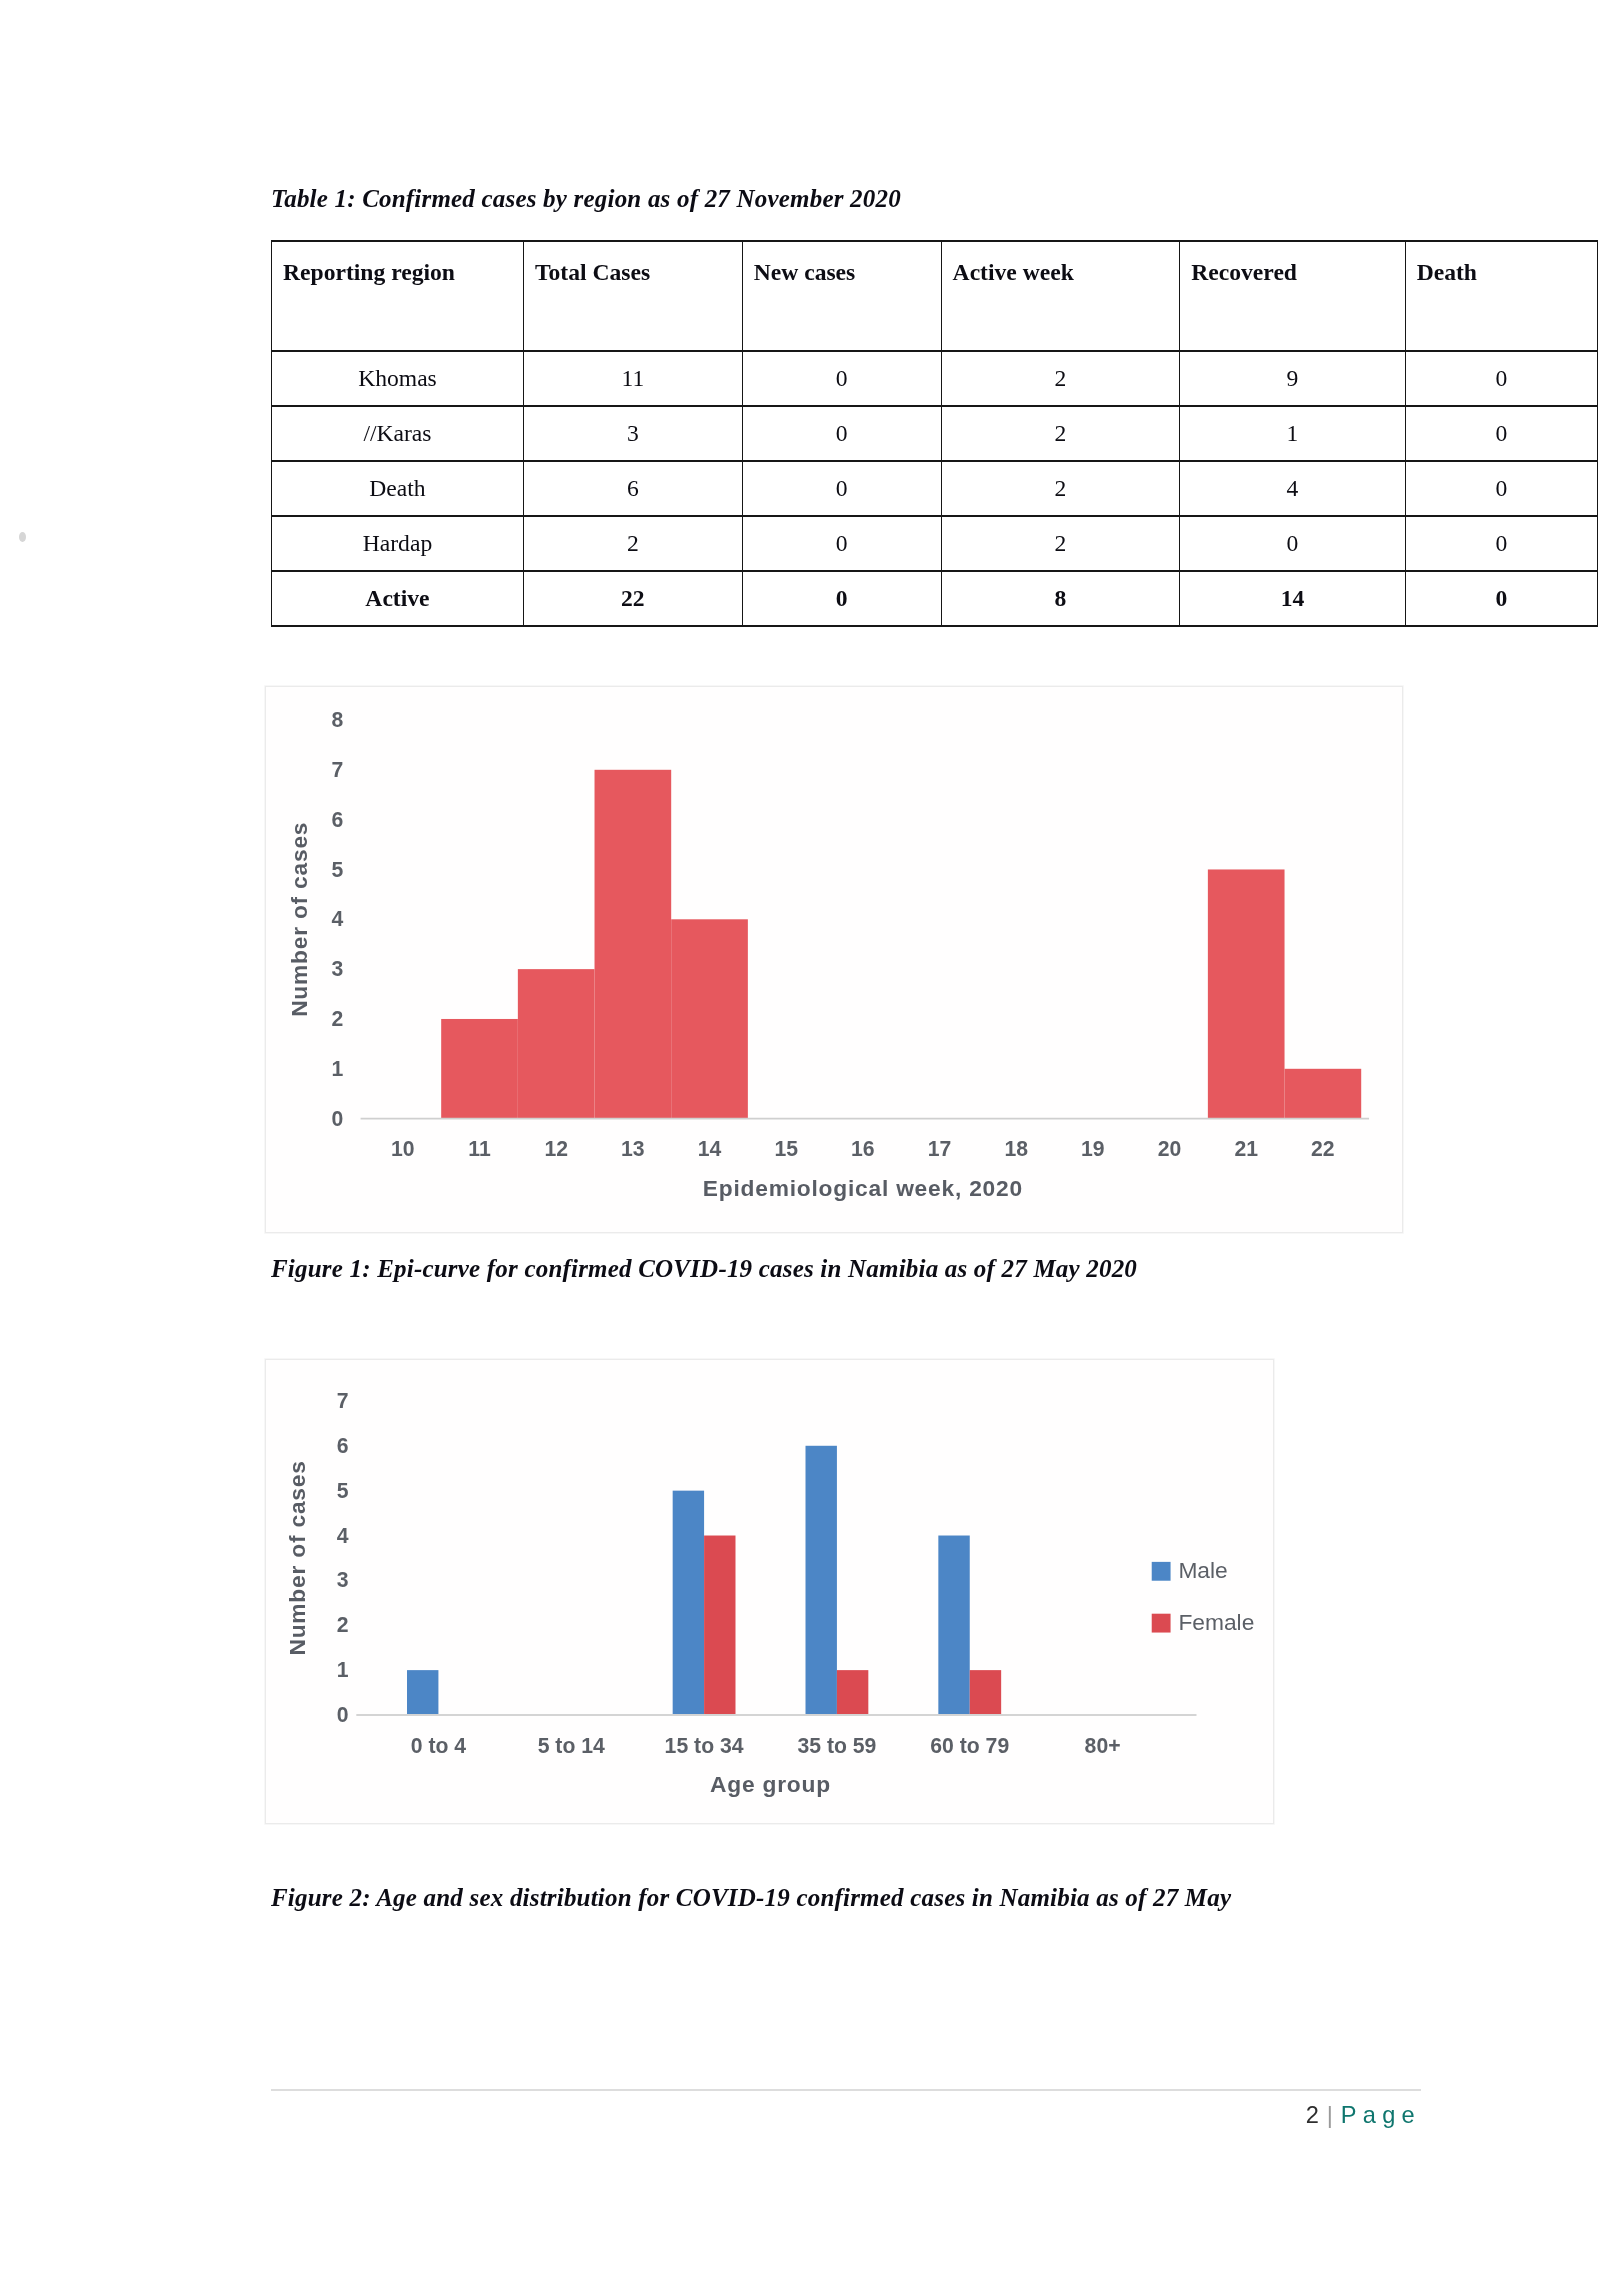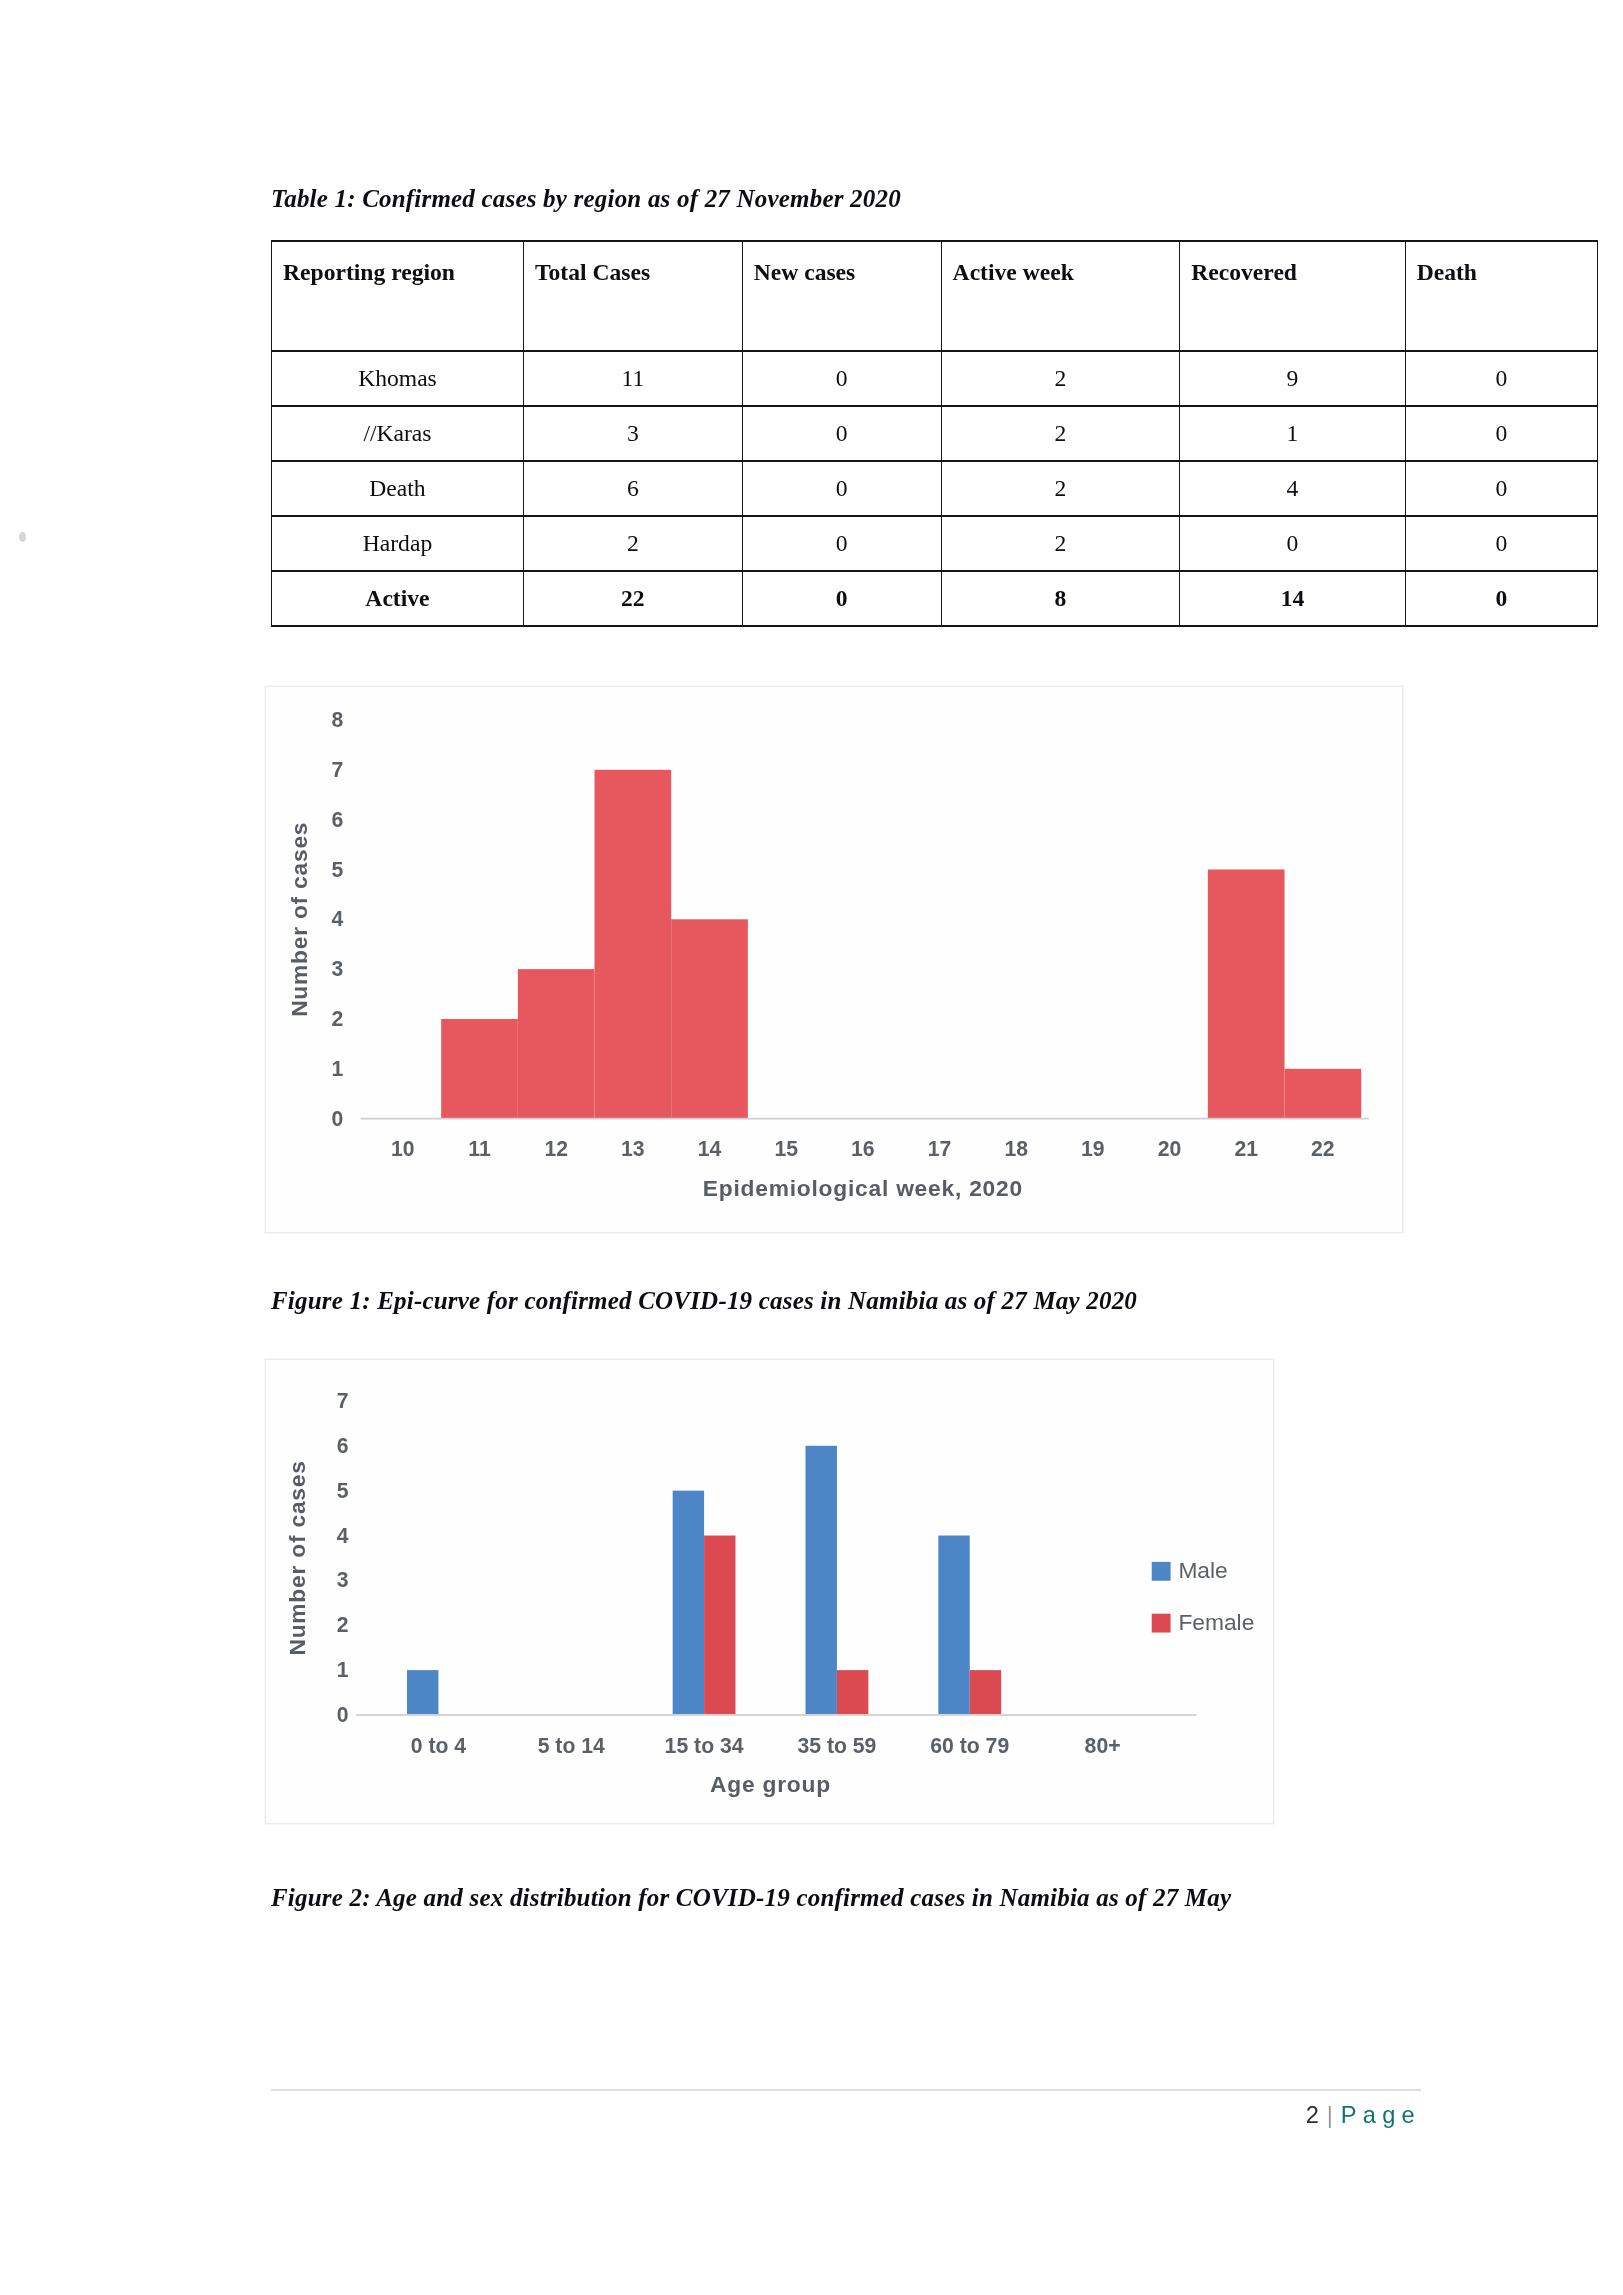--- a/index.html
+++ b/index.html
@@ -136,21 +136,21 @@
       <text x="955.3846153846154" y="597" text-anchor="middle" class="tick-label">18</text>
       <text x="1053.076923076923" y="597" text-anchor="middle" class="tick-label">19</text>
       <text x="1150.7692307692307" y="597" text-anchor="middle" class="tick-label">20</text>
       <text x="1248.4615384615386" y="597" text-anchor="middle" class="tick-label">21</text>
       <text x="1346.1538461538462" y="597" text-anchor="middle" class="tick-label">22</text>
       <text x="760" y="648" text-anchor="middle" class="axis-title">Epidemiological week, 2020</text>
       <text x="52" y="296" text-anchor="middle" class="axis-title" transform="rotate(-90 52 296)">Number of cases</text>
     </svg>
 </div>
 
-<div class="abs caption" style="left:271px; top:1255px;margin-top:32px;">Figure 1: Epi-curve for confirmed COVID-19 cases in Namibia as of 27 May 2020</div>
+<div class="abs caption" style="left:271px; top:1255px;">Figure 1: Epi-curve for confirmed COVID-19 cases in Namibia as of 27 May 2020</div>
 
 <div class="abs chart-frame" style="left:265px; top:1359px; width:1009px; height:465px;">
   <svg id="chart2" width="1009" height="465" viewBox="0 0 1285 592">
       <text x="105" y="461" text-anchor="end" class="tick-label">0</text>
       <text x="105" y="403.85714285714283" text-anchor="end" class="tick-label">1</text>
       <text x="105" y="346.7142857142857" text-anchor="end" class="tick-label">2</text>
       <text x="105" y="289.57142857142856" text-anchor="end" class="tick-label">3</text>
       <text x="105" y="232.42857142857142" text-anchor="end" class="tick-label">4</text>
       <text x="105" y="175.28571428571428" text-anchor="end" class="tick-label">5</text>
       <text x="105" y="118.14285714285711" text-anchor="end" class="tick-label">6</text>

